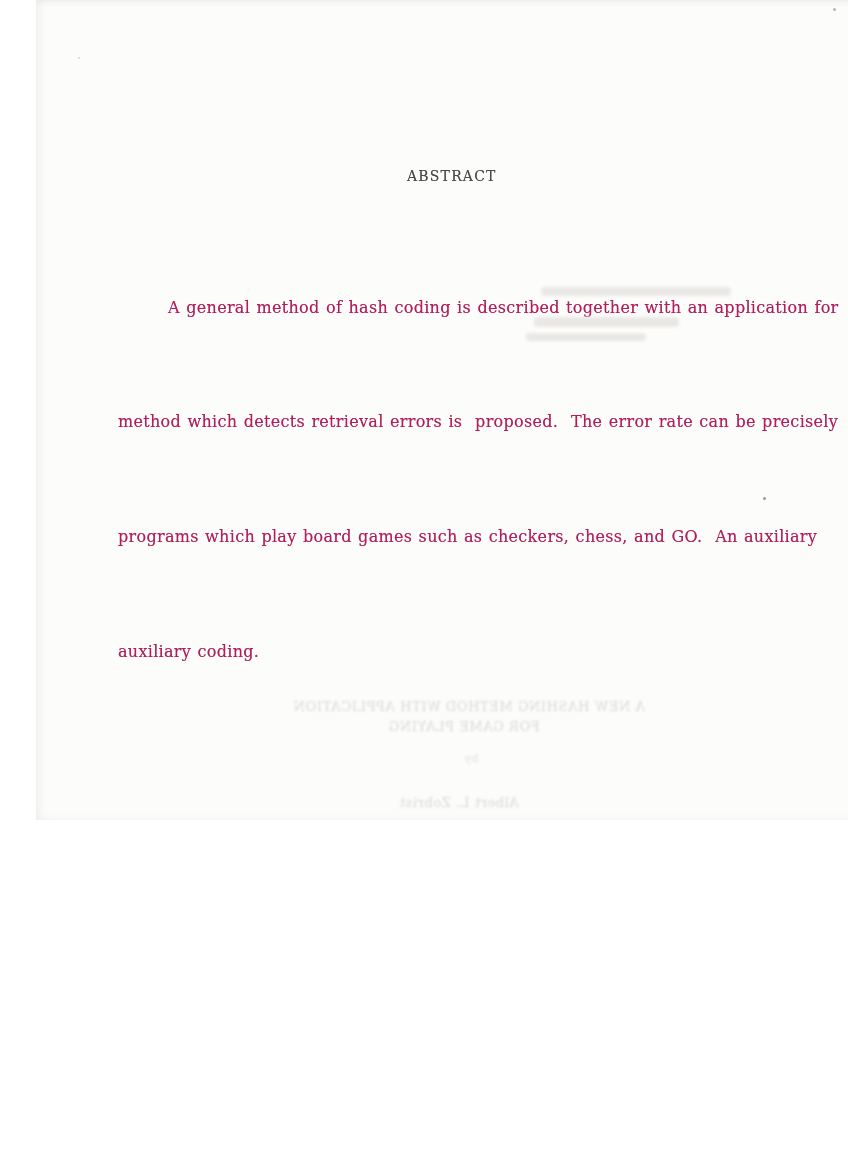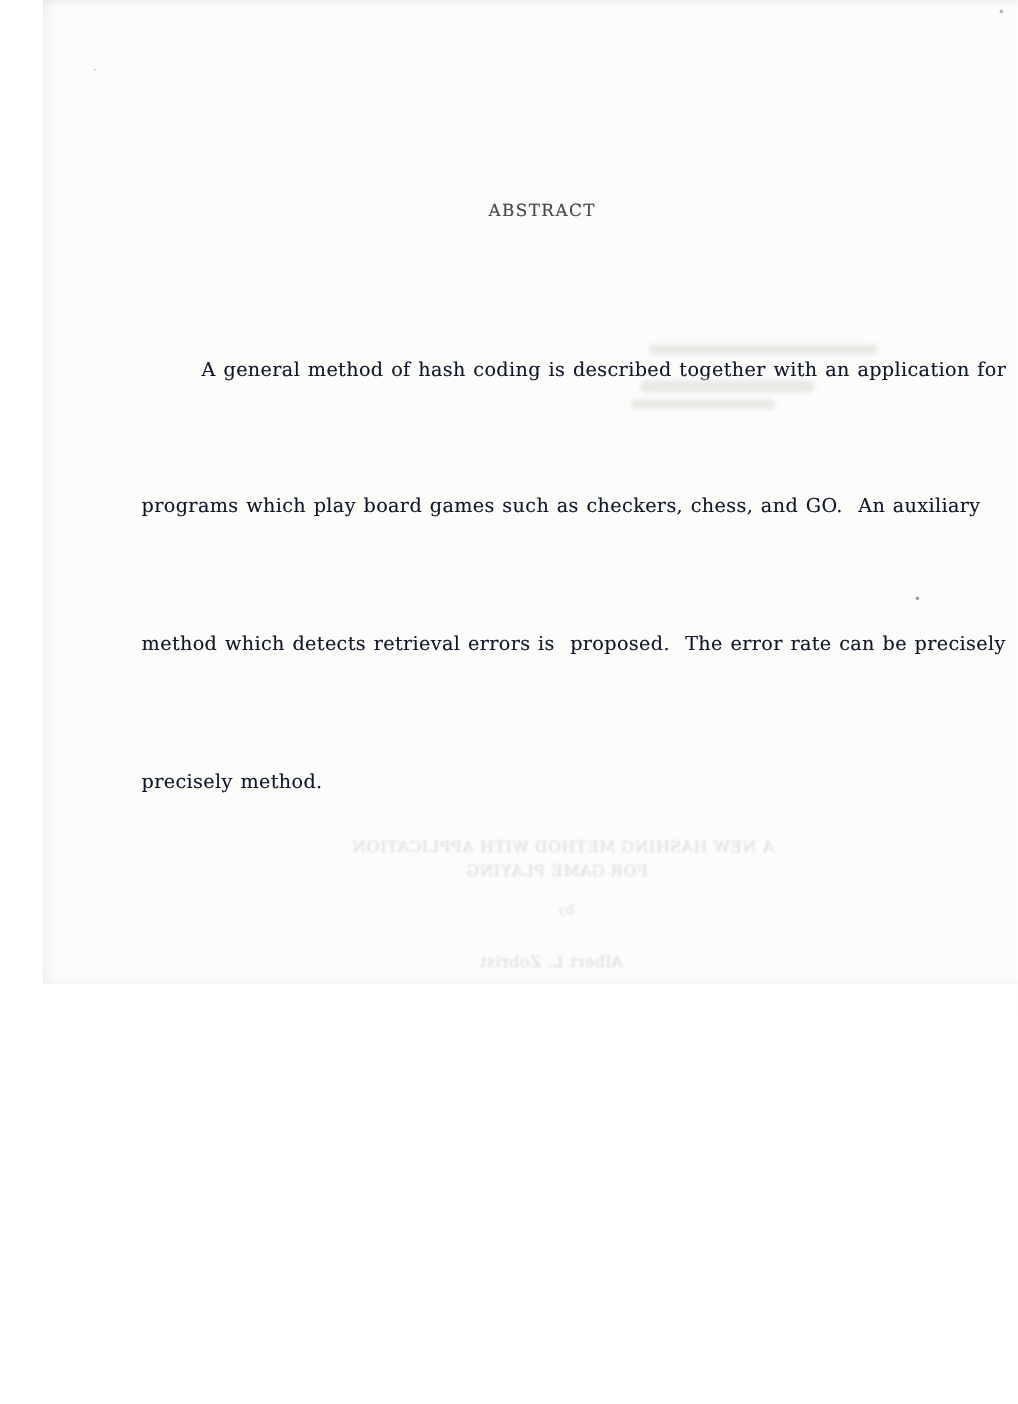--- a/index.html
+++ b/index.html
@@ -17,21 +17,21 @@
   .heading {
     position:absolute; top:168px; left:371px;
     font-size:14px; letter-spacing:1.2px;
     color:#4a4947;
     text-shadow:0 0 0.5px rgba(74,73,71,0.55);
   }
 
   .para {
     position:absolute; left:82px; top:212px; width:710px;
     font-size:16px; line-height:38.3px;
-    color:#0f172a;
+    color:#be185d;
     letter-spacing:0.3px; word-spacing:1px;
     white-space:pre;
     text-shadow:0 0 0.5px rgba(64,63,61,0.5);
   }
   .para .line { height:38.3px; }
   .para .line.indent { padding-left:50px; }
 
   
   .ghost {
     position:absolute;
@@ -80,23 +80,23 @@
 </style>
 </head>
 <body>
 
 <div class="scan-page">
 
   <div class="heading">ABSTRACT</div>
 
   <div class="para">
     <div class="line indent">A general method of hash coding is described together with an application for</div>
+    <div class="line">method which detects retrieval errors is  proposed.  The error rate can be precisely</div>
     <div class="line">programs which play board games such as checkers, chess, and GO.  An auxiliary</div>
-    <div class="line">method which detects retrieval errors is  proposed.  The error rate can be precisely</div>
-    <div class="line">precisely method.</div>
+    <div class="line">auxiliary coding.</div>
   </div>
 
   <div class="smudge s1"></div>
   <div class="smudge s2"></div>
   <div class="smudge s3"></div>
 
   <div class="ghost g1">A NEW HASHING METHOD WITH APPLICATION</div>
   <div class="ghost g2">FOR GAME PLAYING</div>
   <div class="ghost g3">by</div>
   <div class="ghost g4">Albert L. Zobrist</div>

